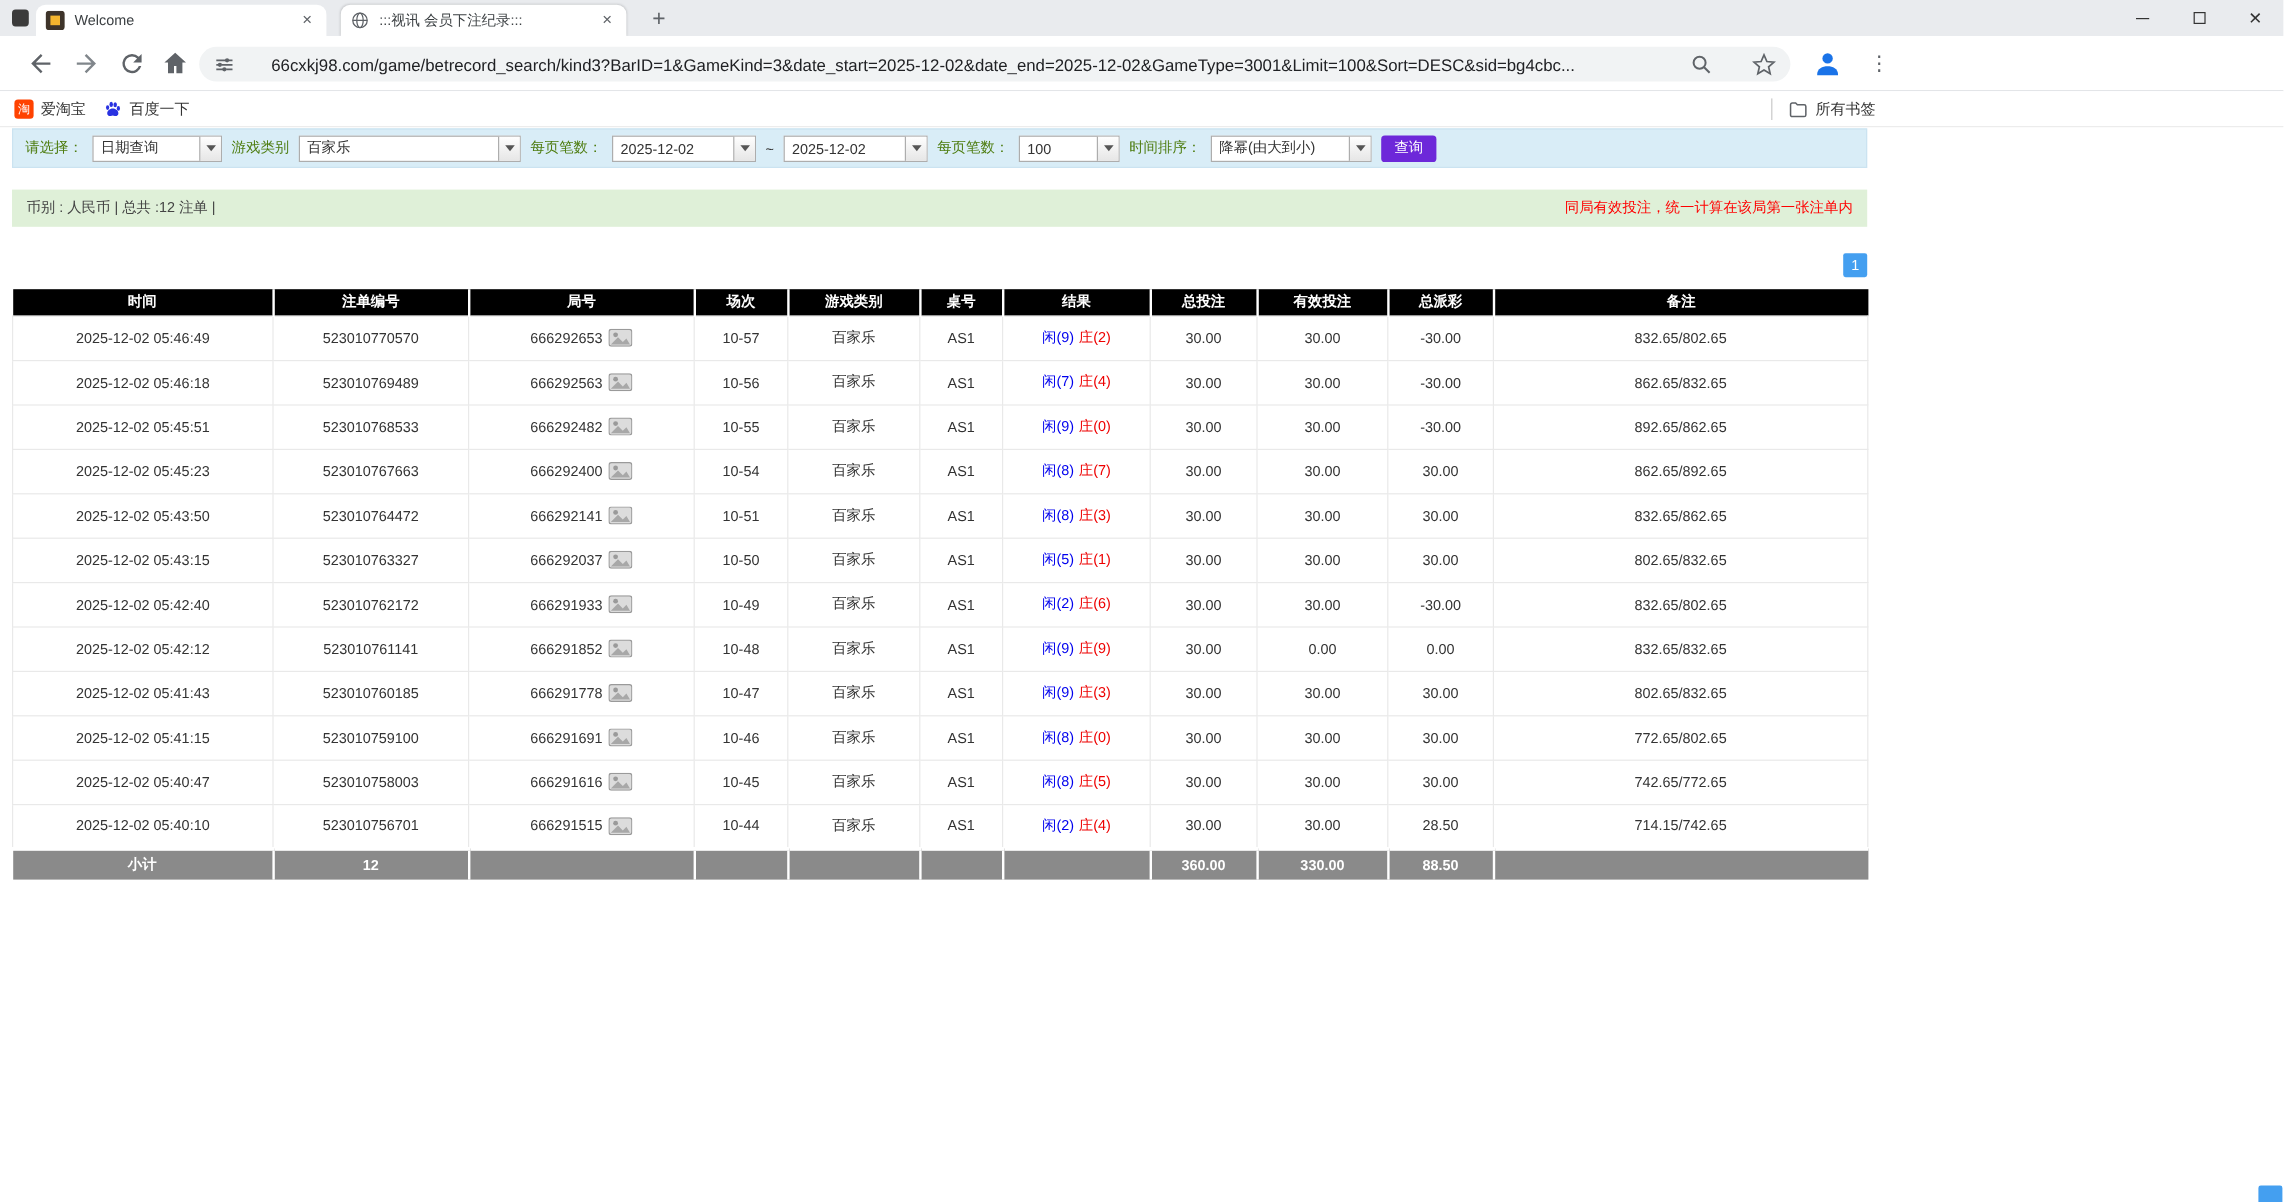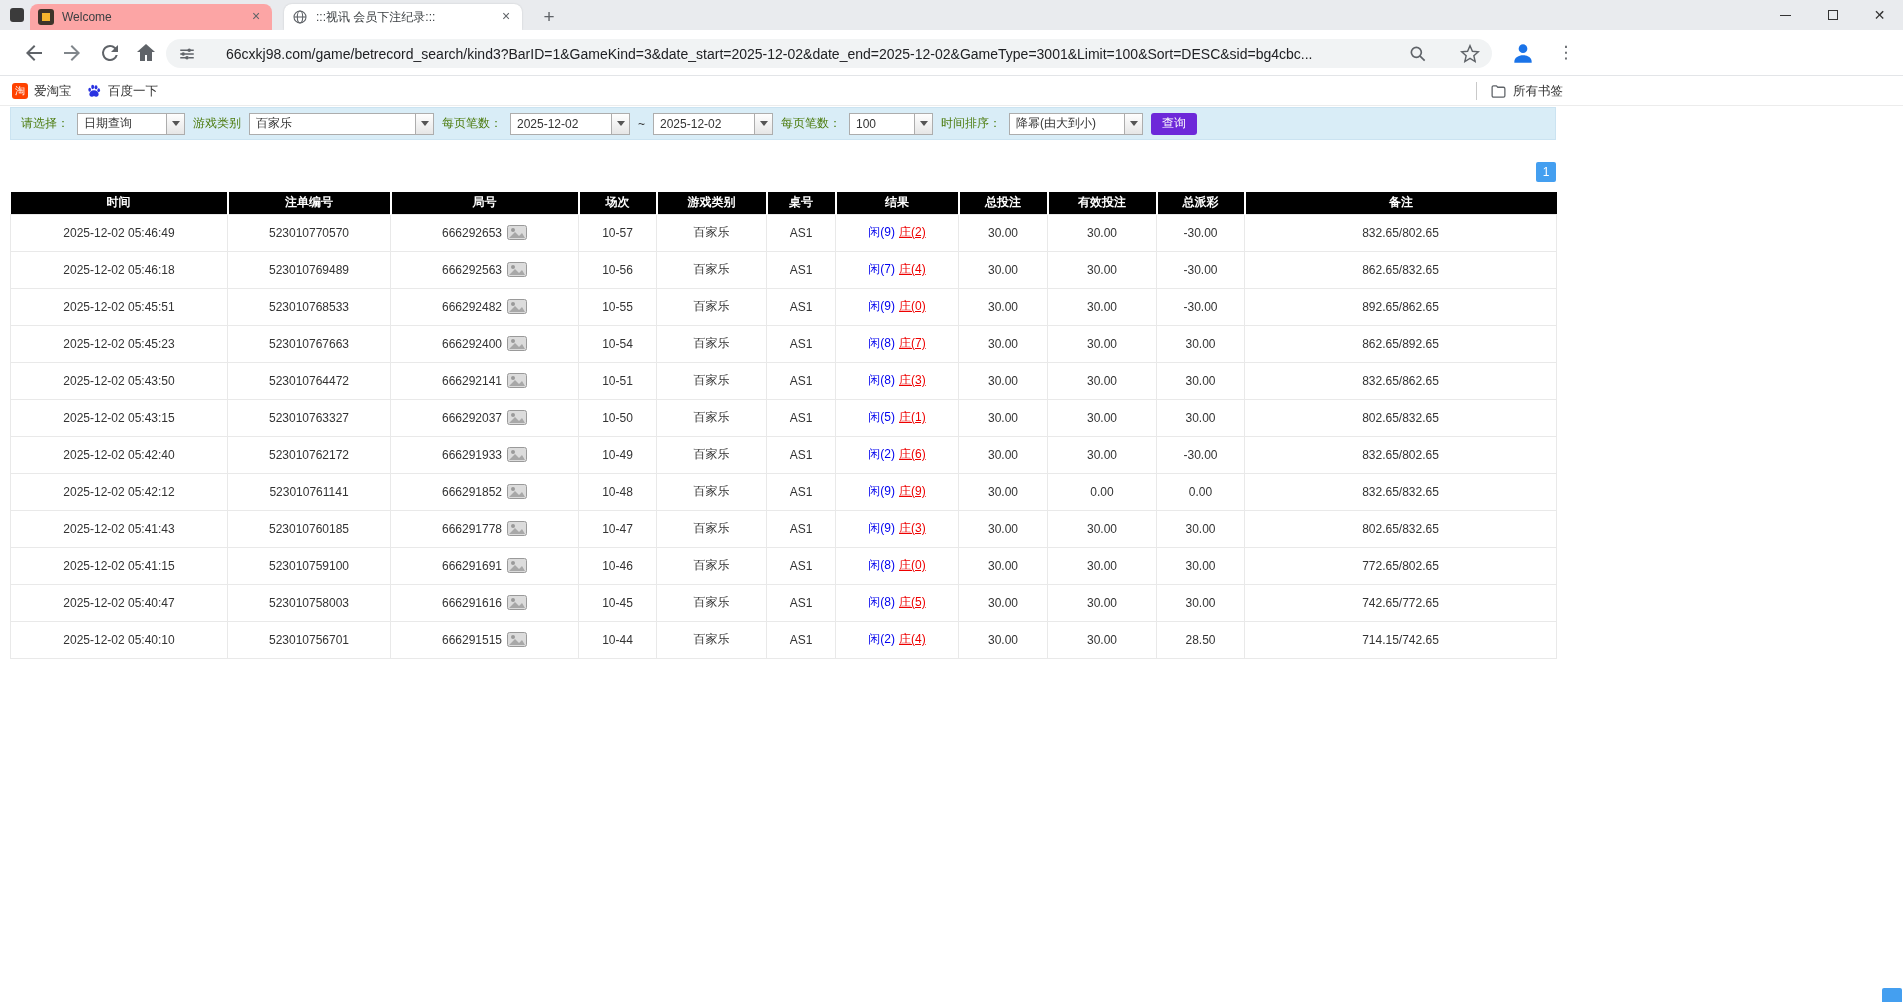--- a/index.html
+++ b/index.html
@@ -6,21 +6,21 @@
   html,body { margin:0; padding:0; }
   body {
     width:1903px; height:1002px; overflow:hidden; position:relative;
     background:#fff; font-family:"Liberation Sans", sans-serif; color:#333;
   }
 
   
   .tabstrip { position:absolute; top:0; left:0; width:1903px; height:30px; background:#e9ebee; }
   .win-icon { position:absolute; left:10px; top:8px; width:14px; height:14px; background:#3b3b3b; border-radius:3px; }
   .tab { position:absolute; top:4px; height:26px; border-radius:8px 8px 0 0; display:flex; align-items:center; padding:0 8px; }
-  .tab1 { left:30px; width:242px; background:#fca5a5;justify-content:center; }
+  .tab1 { left:30px; width:242px; background:#ffffff;justify-content:center; }
   .tab2 { left:284px; width:238px; background:#ffffff; box-shadow:0 0 2px rgba(0,0,0,.15); }
   .tab-fav { width:16px; height:16px; margin-right:8px; flex:none; }
   .tab-title { flex:1; font-size:12px; color:#3c4043; white-space:nowrap; overflow:hidden; text-overflow:ellipsis; }
   .tab-close { flex:none; width:16px; height:16px; margin-left:8px; line-height:15px; text-align:center; font-size:14px; color:#5f6368; border-radius:50%; }
   .newtab { position:absolute; left:536px; top:4px; width:26px; height:26px; text-align:center; line-height:25px; font-size:19px; color:#5f6368; }
   .win-controls { position:absolute; right:0; top:0; height:30px; display:flex; }
   .win-btn { width:47px; height:30px; display:flex; align-items:center; justify-content:center; color:#333; }
   .glyph-min { width:11px; height:1px; background:#333; display:block; }
   .glyph-max { width:10px; height:10px; border:1px solid #333; display:block; }
   .glyph-close { font-size:14px; color:#333; line-height:1; }
@@ -67,21 +67,21 @@
     border-left:2px solid #fff; padding:0 2px; }
   table.bets thead th:first-child { border-left:none; }
   table.bets tbody td { background:#fff; height:37px; text-align:center; color:#333;
     border:1px solid #e9e9e9; padding:0 2px; overflow:hidden; white-space:nowrap; }
   table.bets tfoot td { background:#8a8a8a; color:#fff; font-weight:bold; height:26px; text-align:center;
     border-top:3px solid #fff; border-left:2px solid #fff; }
   table.bets tfoot td:first-child { border-left:none; }
 
   .round-wrap { display:inline-flex; align-items:center; gap:5px; vertical-align:middle; }
   .res-player { color:#0000ee; }
-  .res-banker { color:#ee0000; margin-left:4px;text-decoration:underline; }
+  .res-banker { color:#ee0000; margin-left:4px; }
   .link-blue { color:#1c77d2; }
   .neg { color:#ee0000; }
 
   .partial-btn { position:absolute; left:1882px; top:988px; width:20px; height:20px; background:#449ff0; border-radius:2px; }
 </style>
 </head>
 <body>
 
 <div class="tabstrip">
   <div class="win-icon"></div>
@@ -228,20 +228,24 @@
     <div class="combo" style="width:134px">
       <span class="combo-val">降幂(由大到小)</span>
       <span class="combo-btn">
           <i class="caret"></i>
         </span>
     </div>
 
     <button class="search-btn">查询</button>
   </div>
 
+  <div class="summary-bar">
+    <span class="summary-left">币别 : 人民币 | 总共 :12 注单 |</span>
+    <span class="summary-right">同局有效投注，统一计算在该局第一张注单内</span>
+  </div>
 
   <div class="pager-top">
     <span class="page-btn">1</span>
   </div>
 
   <table class="bets">
     <colgroup>
       <col style="width:217px">
         <col style="width:163px">
         <col style="width:188px">
@@ -505,17 +509,30 @@
           <td>百家乐</td>
           <td>AS1</td>
           <td><span class="res-player">闲(2)</span><span class="res-banker">庄(4)</span></td>
           <td class="link-blue">30.00</td>
           <td>30.00</td>
           <td>28.50</td>
           <td>714.15/742.65</td>
         </tr>
       </tbody>
     <tfoot>
+      <tr>
+        <td>小计</td>
+        <td>12</td>
+        <td></td>
+        <td></td>
+        <td></td>
+        <td></td>
+        <td></td>
+        <td>360.00</td>
+        <td>330.00</td>
+        <td>88.50</td>
+        <td></td>
+      </tr>
     </tfoot>
   </table>
 </div>
 
 <div class="partial-btn"></div>
 
 </body></html>

